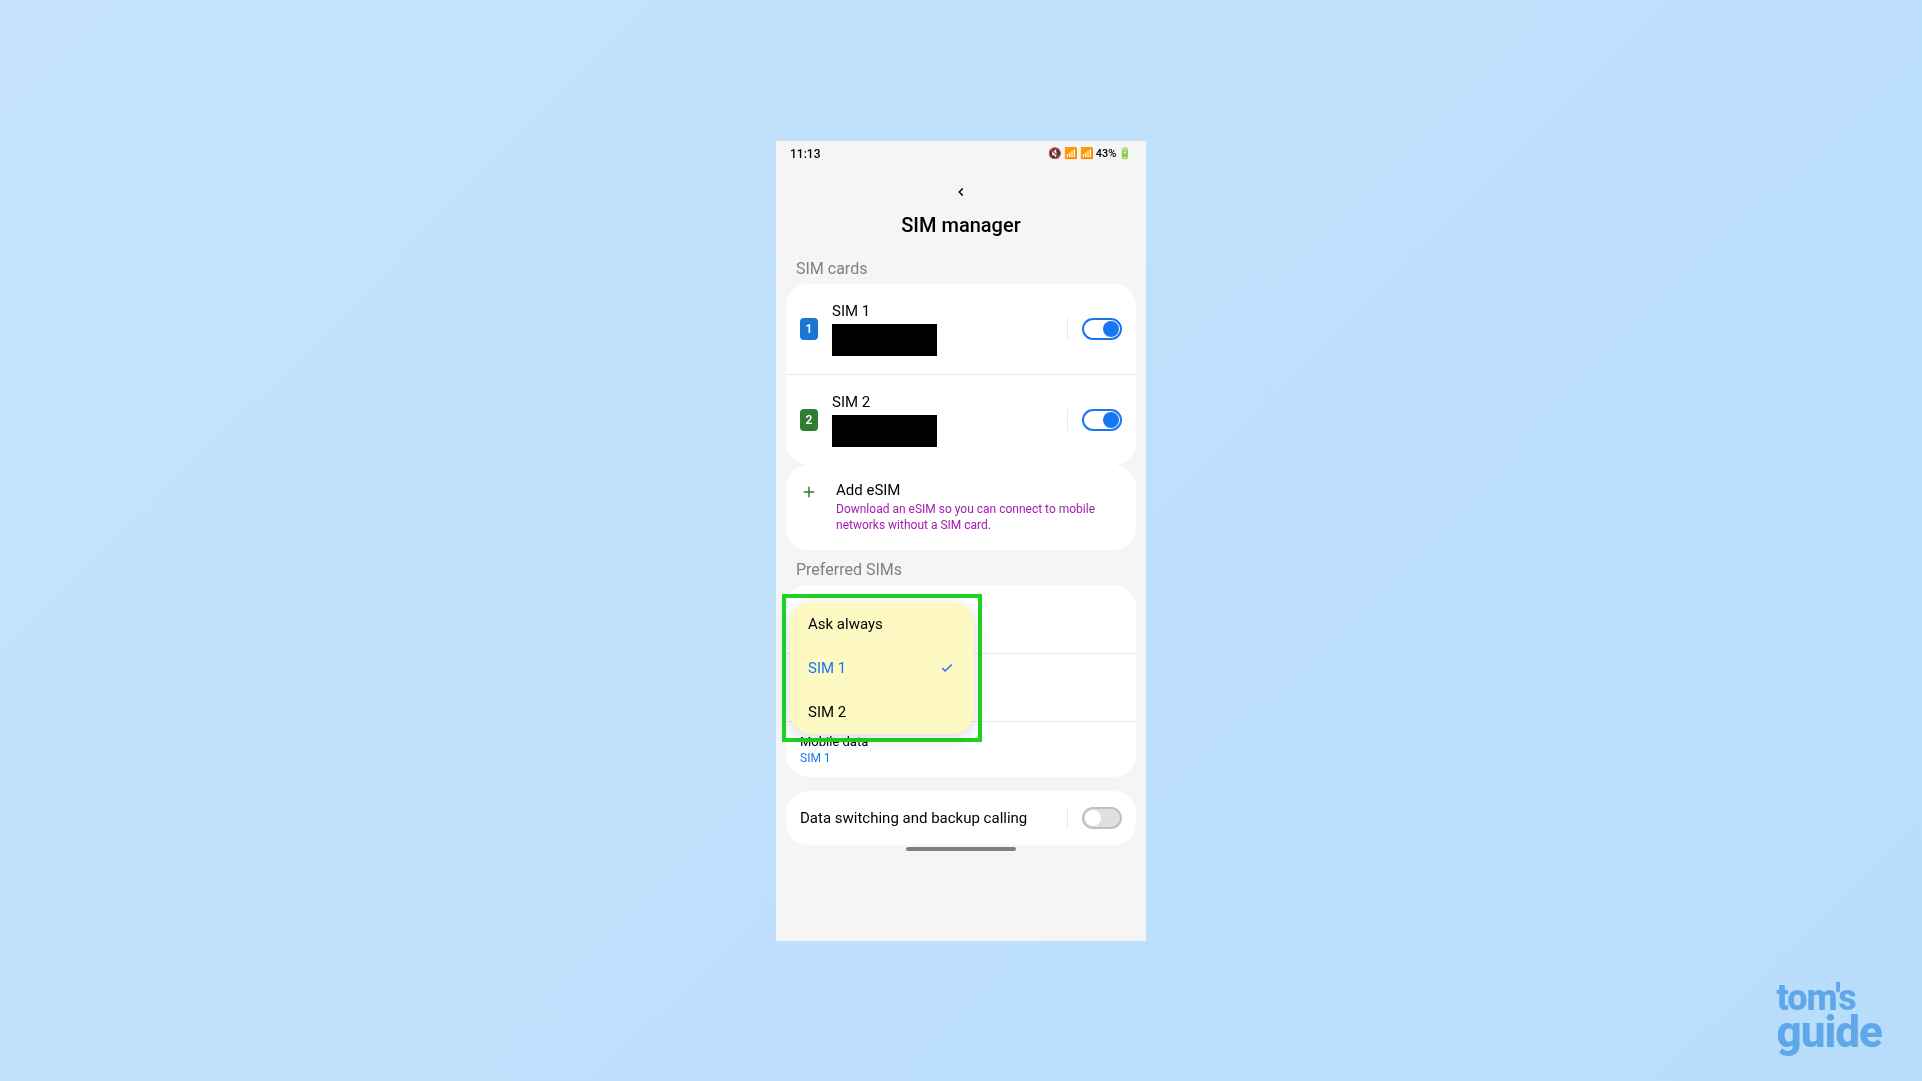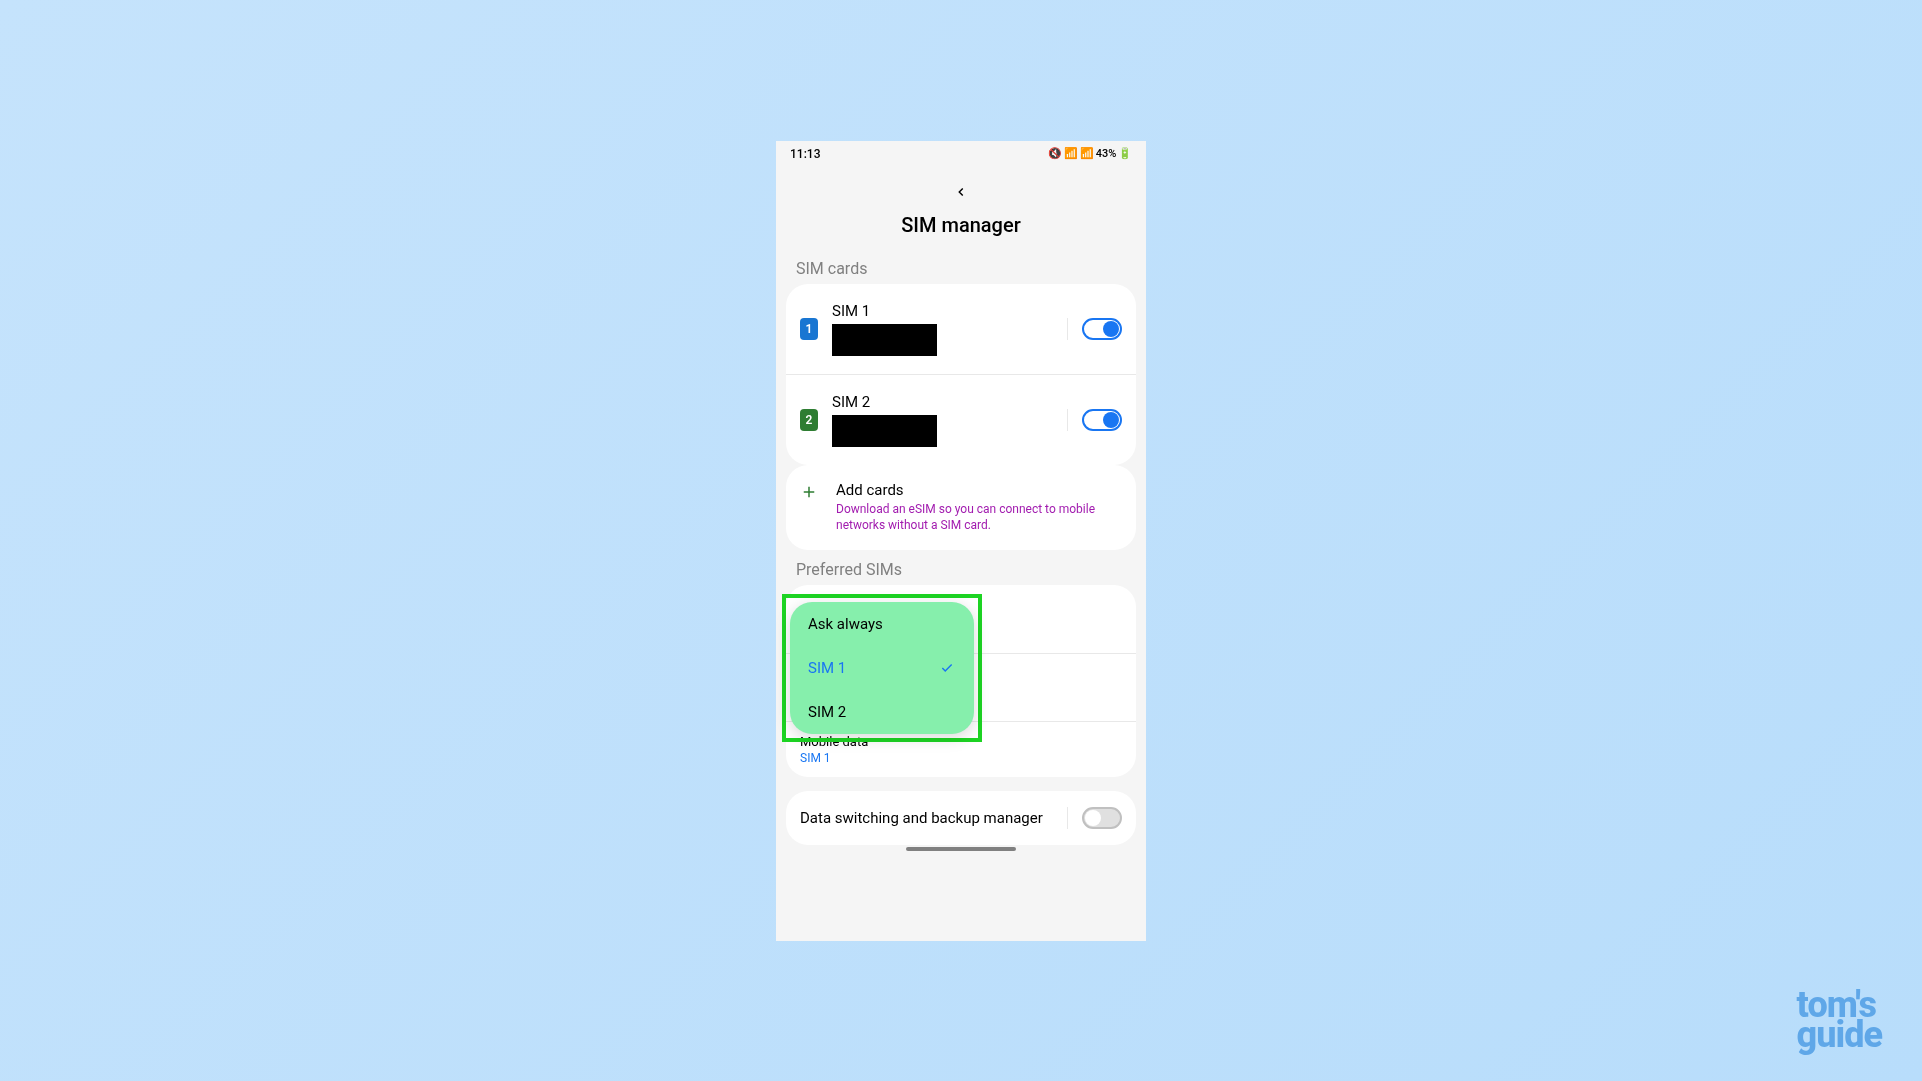--- a/index.html
+++ b/index.html
@@ -145,21 +145,21 @@
     }
     .popup-overlay {
       position: absolute;
       top: 453px;
       left: 6px;
       width: 200px;
       border: 4px solid #1dd423;
       padding: 4px;
     }
     .popup {
-      background: #86efac;
+      background: #fef9c3;
       border-radius: 22px;
       box-shadow: 0 4px 16px rgba(0,0,0,0.15);
       overflow: hidden;
     }
     .popup-item {
       padding: 13px 18px;
       font-size: 15px;
       color: #000;
       display: flex;
       justify-content: space-between;
@@ -171,21 +171,21 @@
       position: absolute;
       bottom: 30px;
       right: 40px;
       font-size: 40px;
       font-weight: 800;
       color: #5fa7e8;
       line-height: 0.85;
       letter-spacing: -1px;
     }
     .logo-line1 { font-size: 36px; }
-    .logo-line2 { font-size: 36px; }
+    .logo-line2 { font-size: 44px; }
     .hidden-pref { height: 68px; }
     .spacer { height: 14px; }
   </style>
 </head>
 <body>
 
 <div class="phone-frame">
   <div class="status-bar">
     <div>11:13</div>
     <div class="status-right">
@@ -227,40 +227,40 @@
         </div>
     </div>
   </div>
 
   <div class="card">
     <div class="esim-row">
       <svg class="plus-icon" viewBox="0 0 24 24" fill="none" stroke="#2e7d32" stroke-width="2">
           <path d="M12 5v14M5 12h14"></path>
         </svg>
       <div class="esim-info">
-        <div class="esim-title">Add cards</div>
+        <div class="esim-title">Add eSIM</div>
         <div class="esim-desc">Download an eSIM so you can connect to mobile networks without a SIM card.</div>
       </div>
     </div>
   </div>
 
   <div class="section-label">Preferred SIMs</div>
   <div class="card" style="position:relative;">
     <div class="pref-row hidden-pref"></div>
     <div class="pref-row hidden-pref"></div>
     <div class="pref-row">
       <div class="pref-title">Mobile data</div>
       <div class="pref-value">SIM 1</div>
     </div>
   </div>
 
   <div class="spacer"></div>
   <div class="card">
     <div class="switch-row">
-      <div class="switch-label">Data switching and backup manager</div>
+      <div class="switch-label">Data switching and backup calling</div>
       <div class="toggle-wrap">
           <div class="toggle off"></div>
         </div>
     </div>
   </div>
 
   <div class="nav-handle"></div>
 
   <div class="popup-overlay">
     <div class="popup">

